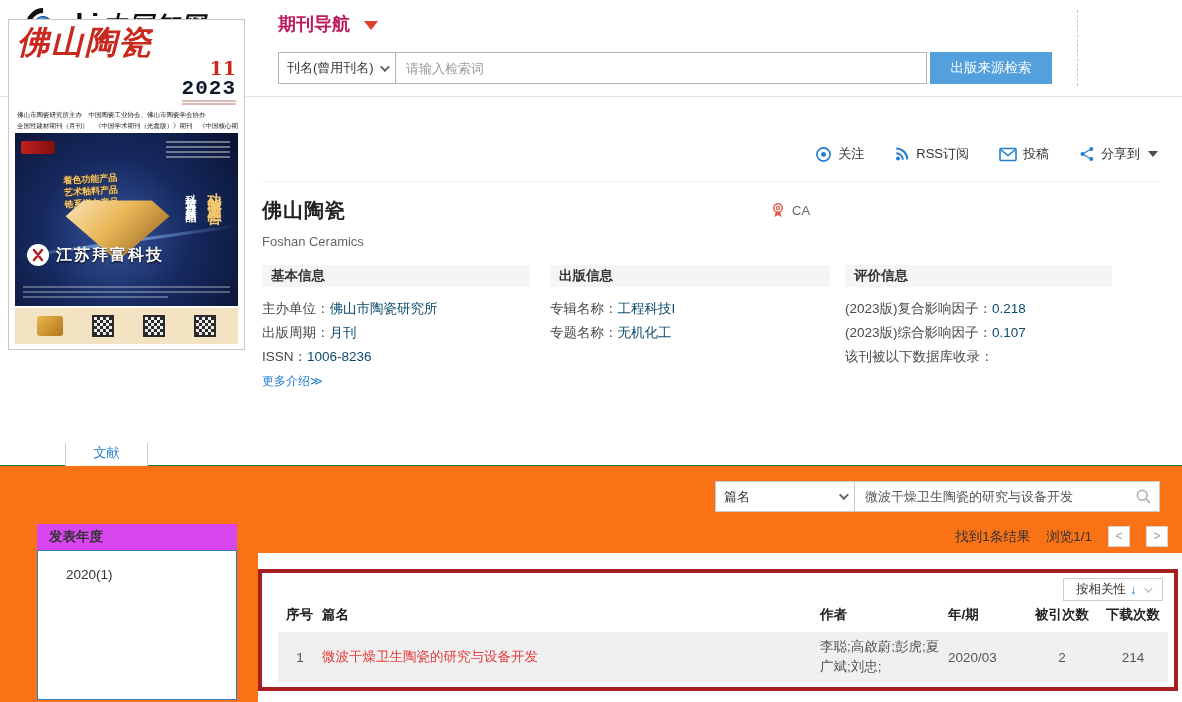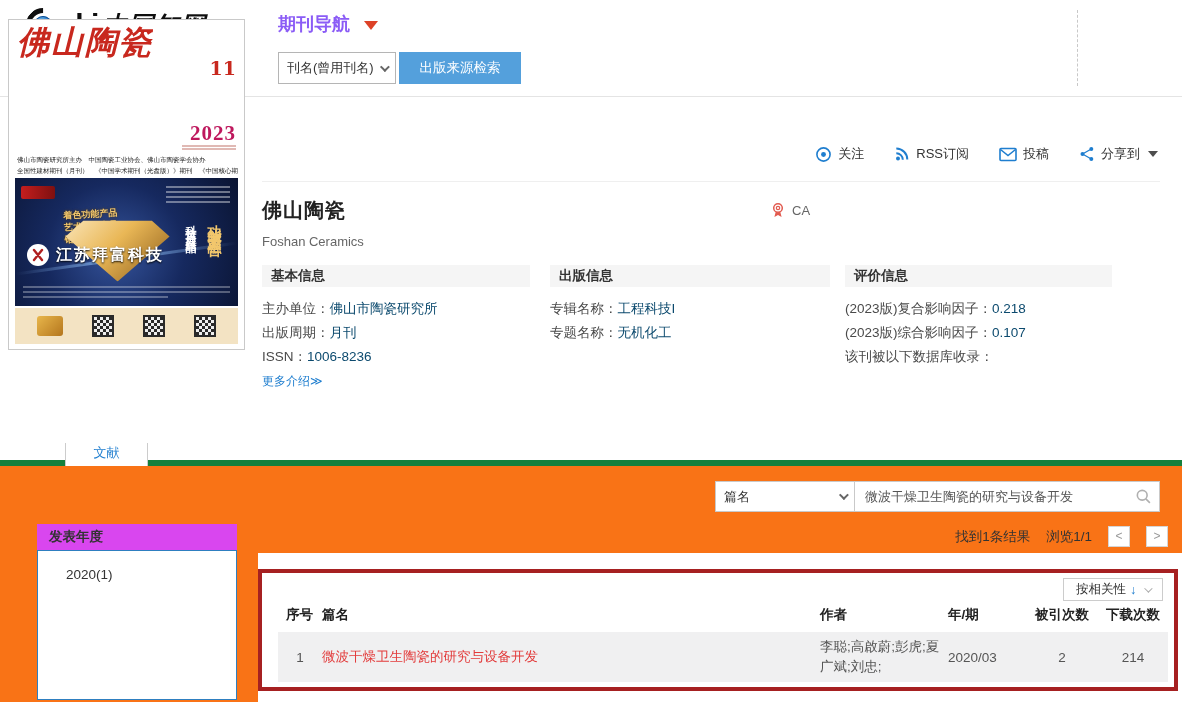--- a/index.html
+++ b/index.html
@@ -11,42 +11,42 @@
   .logo { position:absolute; left:26px; top:6px; width:230px; }
   .logo-row1 { display:flex; align-items:center; height:38px; }
   .c-ring { position:relative; width:34px; height:34px; border:5px solid #0f0f0f; border-radius:50%; border-top-color:transparent; transform:rotate(45deg); margin-right:-2px; }
   .globe { position:absolute; left:3px; top:3px; width:18px; height:18px; border-radius:50%; transform:rotate(-45deg);
            background:radial-gradient(circle at 35% 35%, #7cc4f2, #1b6fc0 60%, #0d4a8f); box-shadow:inset 0 0 0 1px #0d4a8f; }
   .logo-latin { font-size:30px; font-weight:bold; color:#0f0f0f; letter-spacing:-1px; line-height:1; }
   .logo-cn { font-family:"DejaVu Serif",serif; font-style:italic; font-weight:bold; font-size:25px; color:#0f0f0f; margin-left:4px; letter-spacing:1px; }
   .logo-url { font-size:16px; font-weight:bold; color:#0f0f0f; letter-spacing:2.5px; margin-top:-2px; padding-left:26px; }
   .logo-slogan { font-size:15px; font-weight:bold; color:#0f0f0f; letter-spacing:1px; margin-top:2px; }
 
-  .nav-title { position:absolute; left:278px; top:12px; font-size:18px; font-weight:bold; color:#8b5cf6; }
+  .nav-title { position:absolute; left:278px; top:12px; font-size:18px; font-weight:bold; color:#be185d; }
   .nav-caret { display:inline-block; width:0; height:0; border-left:7px solid transparent; border-right:7px solid transparent; border-top:9px solid #dd4227; margin-left:14px; vertical-align:middle; }
 
   .header-search { position:absolute; left:278px; top:52px; display:flex; align-items:stretch; height:32px; }
   .fake-select { display:flex; align-items:center; justify-content:space-between; background:#fff; border:1px solid #b5b5b5; font-size:13px; color:#333; padding:0 8px; cursor:pointer; }
   .hs-select { width:118px; }
   .chev { display:inline-block; width:7px; height:7px; border-right:2px solid #666; border-bottom:2px solid #666; transform:rotate(45deg) translateY(-2px); }
   .hs-input { width:531px; height:32px; border:1px solid #b5b5b5; border-left:none; padding:0 10px; font-size:13px; color:#333; outline:none; }
   .hs-input::placeholder { color:#9a9a9a; }
   .hs-button { width:122px; height:32px; margin-left:3px; background:#54a0dc; color:#fff; border:none; font-size:13.5px; cursor:pointer; }
   .dash-divider { position:absolute; left:1077px; top:10px; height:76px; border-left:1px dashed #c8c8c8; }
 
   
   .journal-section { position:absolute; top:97px; left:0; width:1182px; height:346px; background:#fff; }
 
   .cover { position:absolute; left:8px; top:19px; width:237px; height:331px; background:#fff; border:1px solid #c9c9c9; z-index:6; padding:5px 6px; }
   .cover-art { height:100%; display:flex; flex-direction:column; }
   .masthead-row { display:flex; align-items:flex-start; padding:1px 2px 0 2px; }
   .masthead { flex:1; font-family:"DejaVu Serif",serif; font-style:italic; font-weight:bold; font-size:32px; line-height:1.05; color:#c8281e; letter-spacing:2px; white-space:nowrap; }
   .issue-block { text-align:right; line-height:1; padding-top:1px; }
   .issue-no { display:block; color:#c8281e; font-family:"DejaVu Serif",serif; font-weight:bold; font-size:19px;margin-top:32px; }
-  .issue-year { display:block; color:#be185d; font-family:Liberation Serif, serif; font-weight:bold; font-size:21px; letter-spacing:1px;margin-top:45px; }
+  .issue-year { display:block; color:#0f172a; font-family:Liberation Mono, monospace; font-weight:bold; font-size:21px; letter-spacing:1px; }
   .issue-sub { display:block; height:8px; }
   .issue-sub i { display:block; height:2px; background:#e0b9b4; margin:1px 0 0 auto; width:54px; }
   .pub-lines { font-size:6.5px; color:#222; line-height:1.7; margin-top:1px; white-space:nowrap; overflow:hidden; padding:0 2px; }
   .cover-main { flex:1; position:relative; margin-top:2px; overflow:hidden;
       background:radial-gradient(circle at 45% 58%, #35549c 0%, #16295f 48%, #0a1432 100%); }
   .cm-brand { position:absolute; left:6px; top:8px; width:34px; height:13px; background:linear-gradient(90deg,#c41e1e,#7e1010); border-radius:2px; }
   .cm-toptext { position:absolute; right:8px; top:8px; width:64px; }
   .cm-toptext i { display:block; height:2px; background:rgba(255,255,255,.4); margin-bottom:3px; }
   .ad-text { position:absolute; left:34%; top:23%; transform:translateX(-50%) rotate(-3deg); text-align:center; color:#f2c76d; font-weight:bold; font-size:9px; line-height:1.35; text-shadow:0 0 3px #5a3a00; }
   .diamond { position:absolute; left:46%; top:55%; width:104px; height:66px; transform:translate(-50%,-50%);
@@ -82,21 +82,21 @@
   .info-col2 { width:295px; }
   .info-col3 { width:315px; }
   .sec-header { background:#f5f5f5; height:22px; line-height:22px; padding-left:9px; font-size:13.5px; font-weight:bold; color:#333; }
   .info-col1 .sec-header { width:268px; } .info-col2 .sec-header { width:280px; } .info-col3 .sec-header { width:267px; }
   .info-rows { margin-top:10px; }
   .info-row { font-size:13.5px; color:#4a4a4a; line-height:24px; white-space:nowrap; }
   .info-row .val { color:#0c4a6e; }
   .more-link { font-size:12px; color:#1f7ecf; line-height:24px; cursor:pointer; }
 
   
-  .tab-strip { position:absolute; top:443px; left:0; width:1182px; height:23px; background:#fff; border-bottom:6px solid #15803d; z-index:1; }
+  .tab-strip { position:absolute; top:443px; left:0; width:1182px; height:23px; background:#fff; border-bottom:1px solid #15803d; z-index:1; }
   .tab-active { position:absolute; left:65px; top:0; width:83px; height:23px; background:#fff; border-left:1px solid #ccc; border-right:1px solid #ccc; text-align:center; font-size:13px; line-height:19px; color:#1f7ecf; cursor:pointer; }
 
   
   .content { position:absolute; top:466px; left:0; width:1182px; height:236px; background:#f97316; }
 
   .result-search { position:absolute; top:15px; left:715px; display:flex; height:31px; }
   .rs-select { width:140px; border:1px solid #c9c9c9; }
   .rs-inputwrap { position:relative; width:306px; margin-left:-1px; }
   .rs-input { width:100%; height:31px; border:1px solid #c9c9c9; background:#fff; padding:0 30px 0 10px; font-size:13px; color:#555; outline:none; }
   .rs-mag { position:absolute; right:8px; top:7px; }
@@ -149,20 +149,21 @@
 
     <div class="nav-title">
       <span>期刊导航</span><span class="nav-caret"></span>
     </div>
 
     <div class="header-search">
       <div class="fake-select hs-select">
         <span>刊名(曾用刊名)</span>
         <span class="chev"></span>
       </div>
+      <input class="hs-input" type="text" placeholder="请输入检索词" style="">
       <button class="hs-button">出版来源检索</button>
     </div>
 
     <div class="dash-divider"></div>
   </div>
 
   <div class="journal-section">
 
     <div class="journal-main">
       <div class="actions-row">

